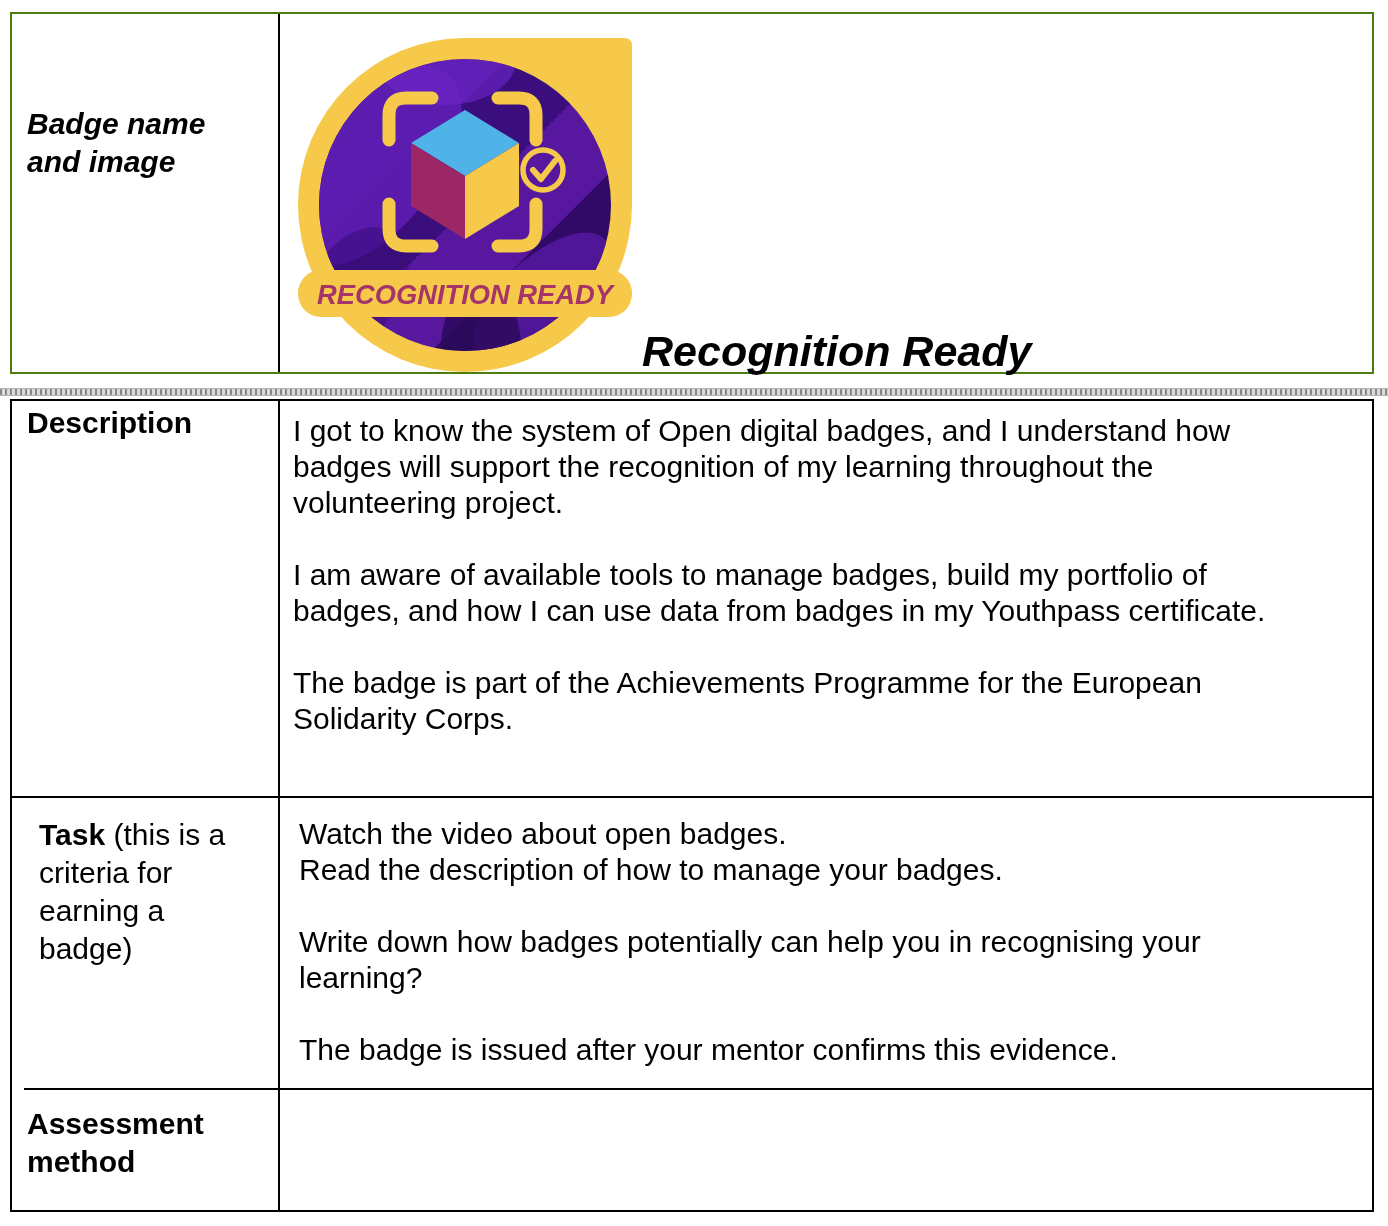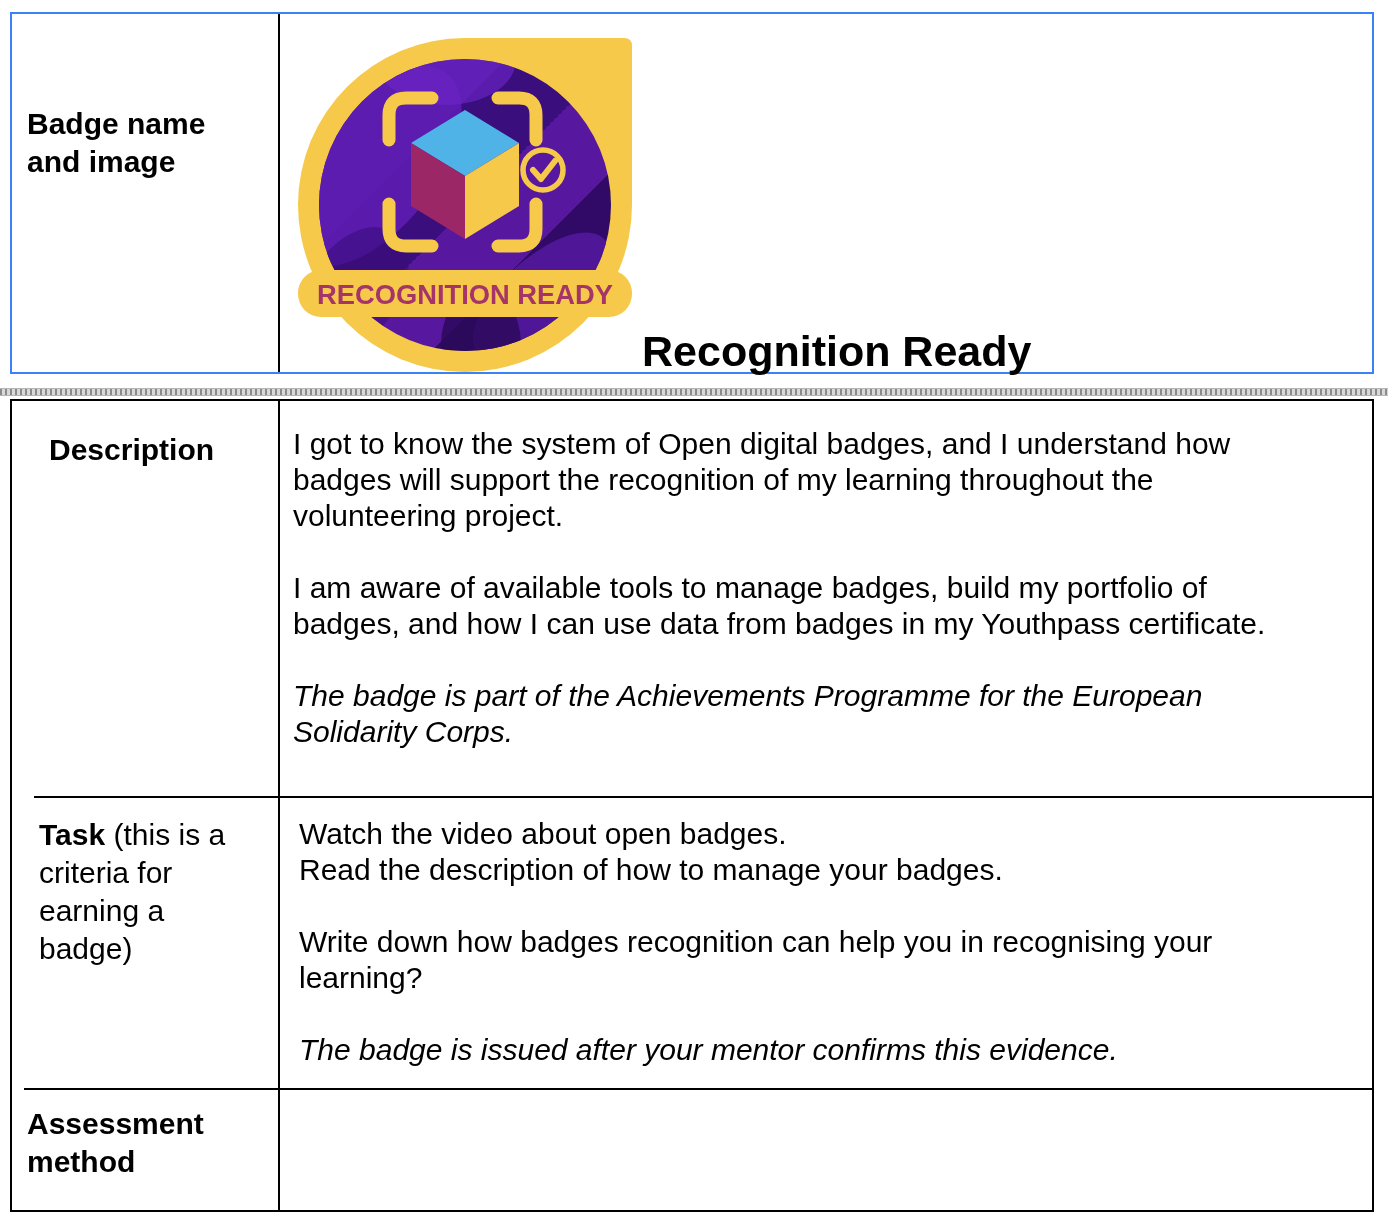--- a/index.html
+++ b/index.html
@@ -8,22 +8,23 @@
     width: 1388px; height: 1226px;
     position: relative;
     font-family: "Liberation Sans", "DejaVu Sans", sans-serif;
     color: #000;
     overflow: hidden;
   }
   
   .tableA {
     position: absolute; left: 10px; top: 12px;
     width: 1364px; height: 362px;
-    border: 2px solid #3b82f6;
+    border: 2px solid #4d7c0f;
     display: flex;
+    font-style: italic;
   }
   .cellA1 {
     width: 268px; height: 100%;
     border-right: 2px solid #000;
     padding: 91px 12px 0 15px;
   }
   .cellA2 { position: relative; flex: 1; }
 
   
   .pagebreak {
@@ -39,36 +40,36 @@
     position: absolute; left: 10px; top: 399px;
     width: 1364px; height: 813px;
     border: 2px solid #000;
     display: grid;
     grid-template-columns: 268px 1fr;
     grid-template-rows: 397px 292px 1fr;
   }
   .tcell { padding-left: 15px; }
   .col1 { border-right: 2px solid #000; }
   .rowline { border-bottom: 2px solid #000; }
-  .cell-desc-label  { padding-top: 30px; margin-left: 22px; }
-  .cell-desc-body   { padding-top: 25px; padding-left: 13px; }
+  .cell-desc-label  { padding-top: 3px; }
+  .cell-desc-body   { padding-top: 12px; padding-left: 13px; }
   .cell-task-label  { padding-top: 18px; margin-left: 12px; }
   .cell-task-body   { padding-top: 18px; padding-left: 19px; }
   .cell-assess-label{ padding-top: 15px; }
   .cell-assess-body { padding-top: 15px; padding-left: 13px; }
 
   
   .label {
     font-size: 30px; line-height: 38px; font-weight: bold;
     white-space: pre-line; max-width: 218px;
   }
   .label .reg { font-weight: normal; }
   .body { font-size: 30px; line-height: 36px; }
   .body p { white-space: pre-line; margin: 0 0 36px 0; }
-  .body p:last-child { margin-bottom: 0; font-style: italic; }
+  .body p:last-child { margin-bottom: 0; }
 
   .badge-title {
     position: absolute; left: 362px; top: 312px;
     font-size: 43px; line-height: 50px; font-weight: bold;
     white-space: nowrap;
   }
   .badge-svg { position: absolute; left: 16px; top: 24px; }
 </style>
 </head>
 <body>
@@ -154,21 +155,21 @@
       <p>The badge is part of the Achievements Programme for the European
 Solidarity Corps.</p>
     </div>
 
     <div class="tcell col1 rowline cell-task-label">
       <div class="label"><span>Task</span><span class="reg"> (this is a criteria for earning a badge)</span></div>
     </div>
     <div class="tcell rowline cell-task-body body">
       <p>Watch the video about open badges.
 Read the description of how to manage your badges.</p>
-      <p>Write down how badges recognition can help you in recognising your
+      <p>Write down how badges potentially can help you in recognising your
 learning?</p>
       <p>The badge is issued after your mentor confirms this evidence.</p>
     </div>
 
     <div class="tcell col1 cell-assess-label">
       <div class="label">Assessment
 method</div>
     </div>
 
   </div>

